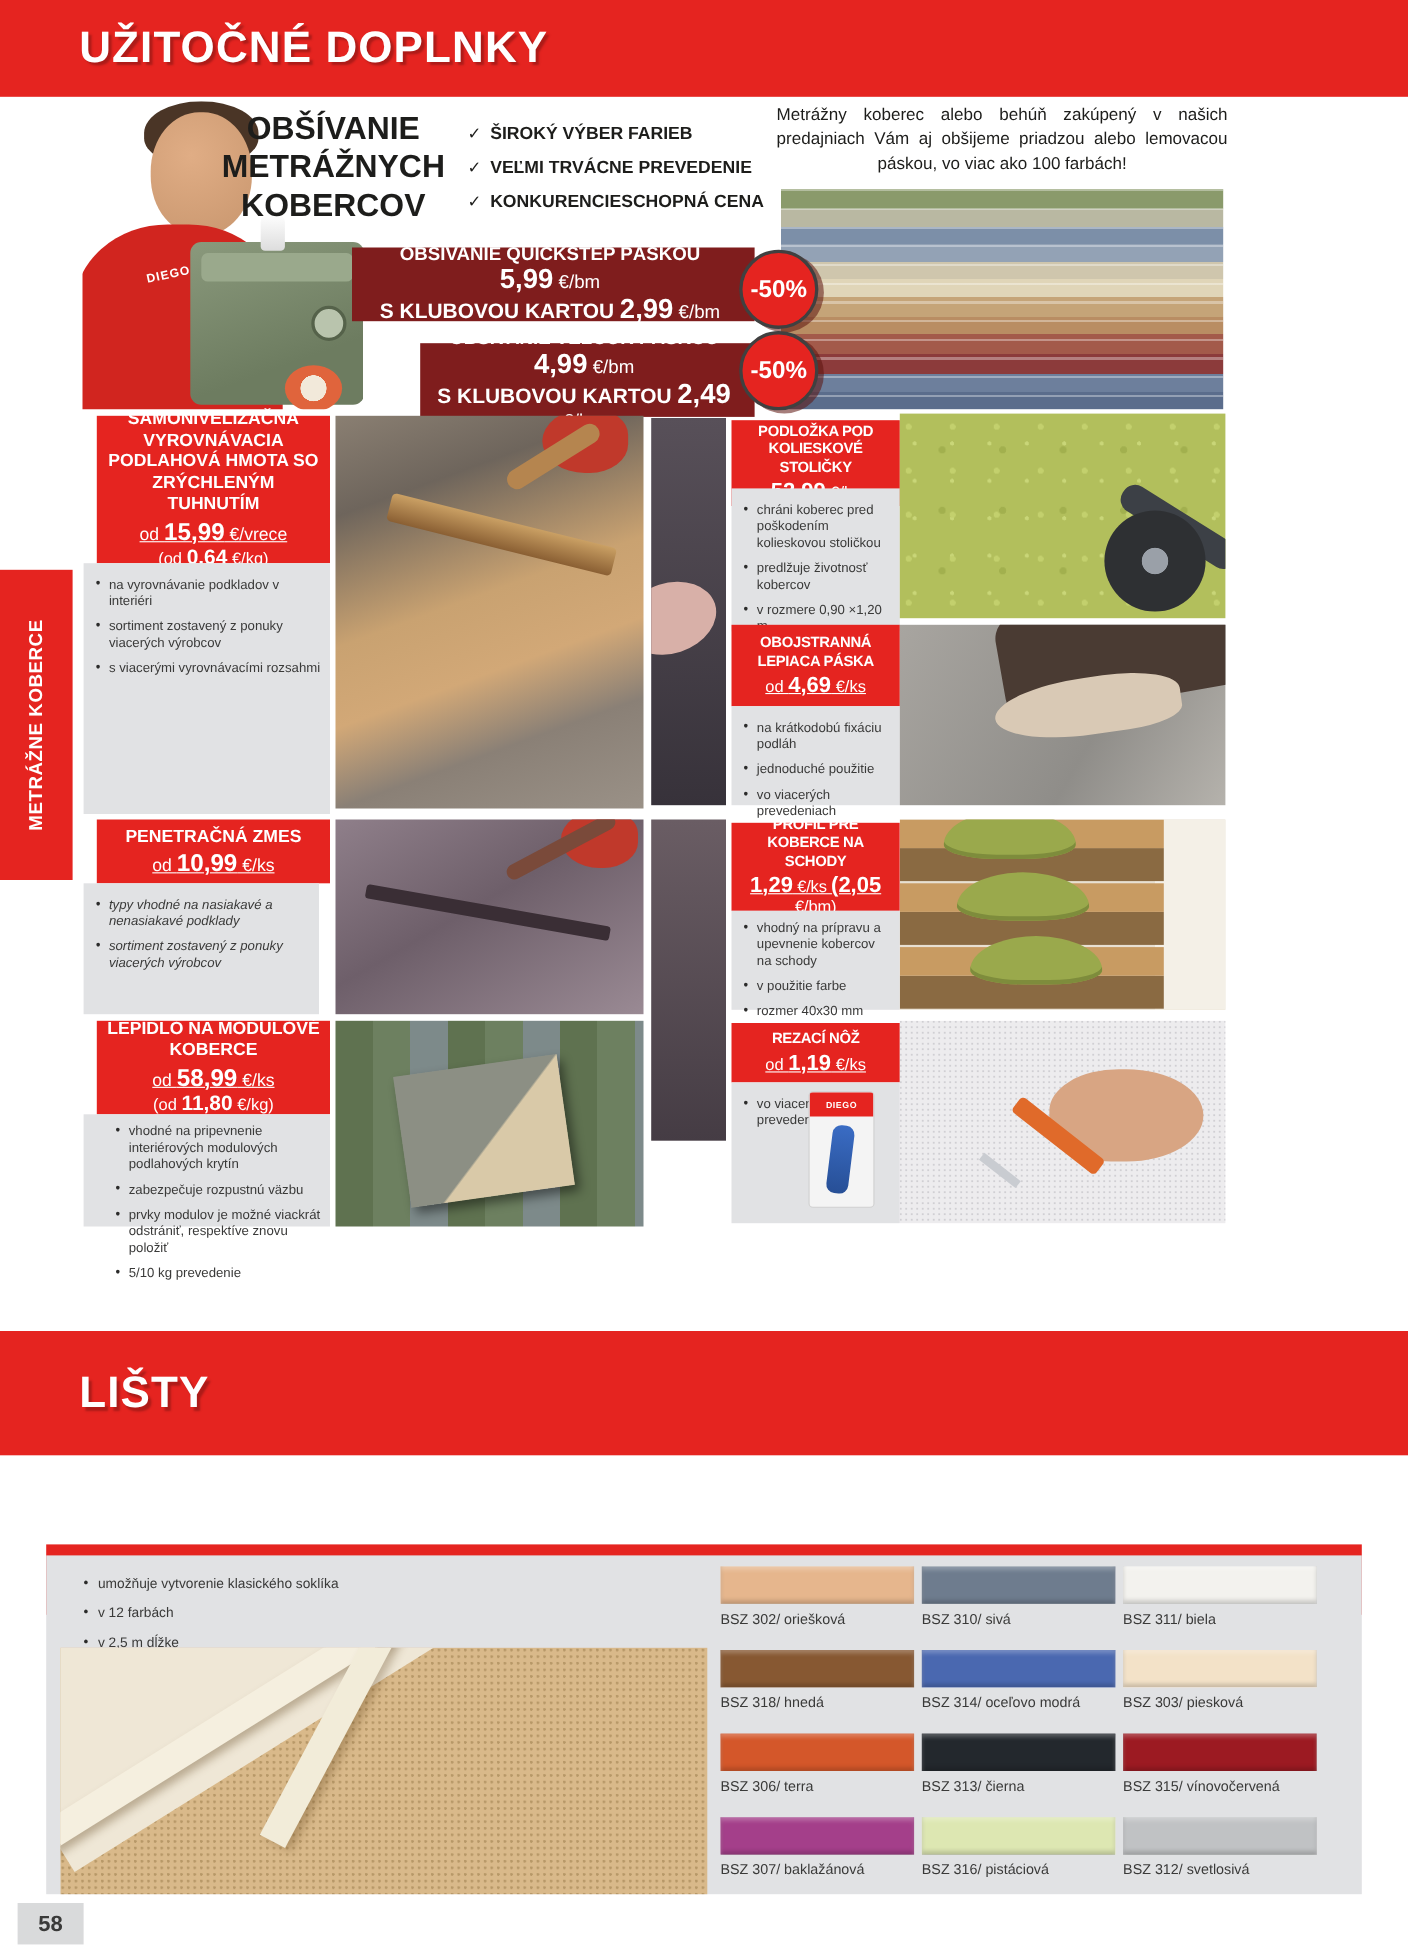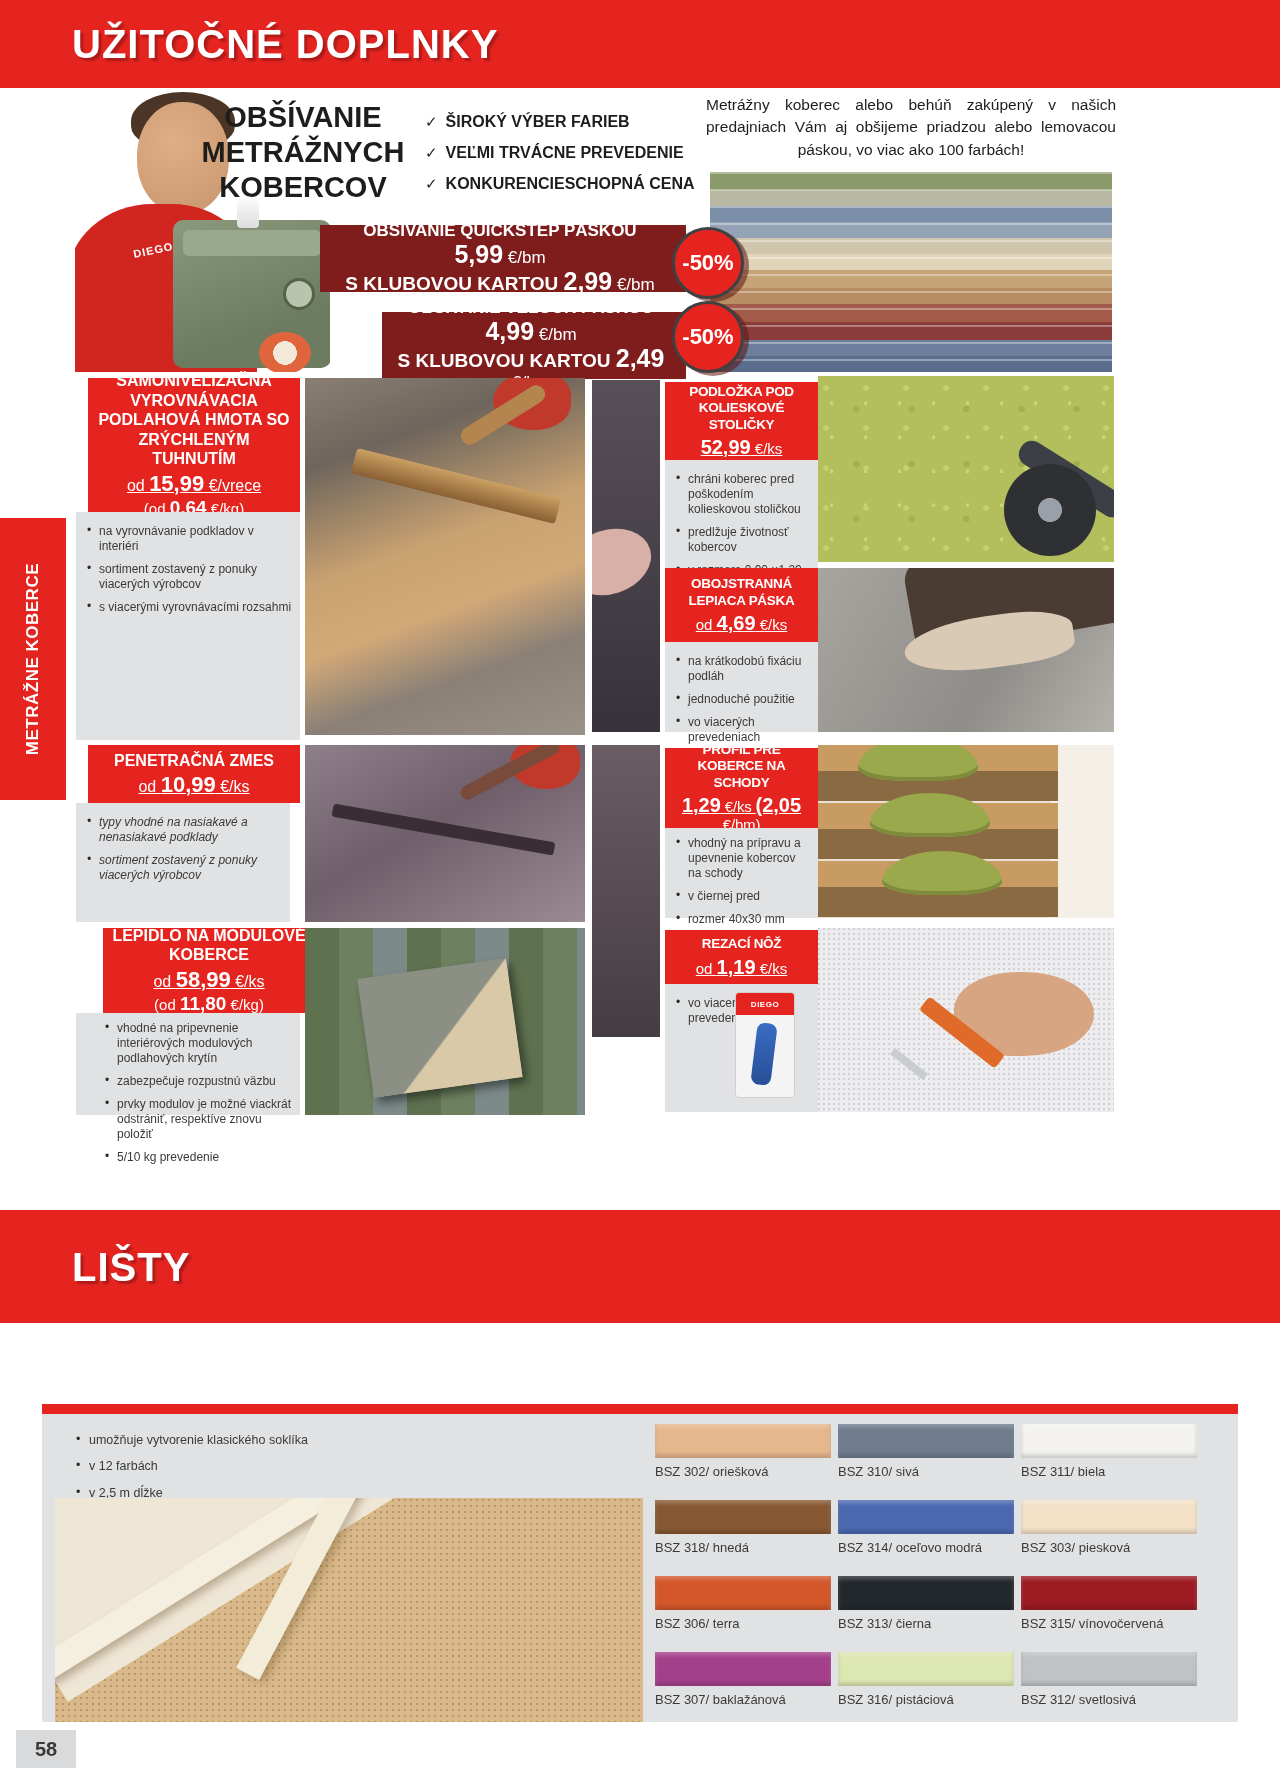--- a/index.html
+++ b/index.html
@@ -264,21 +264,21 @@
         <li>typy vhodné na nasiakavé a nenasiakavé podklady</li>
         <li>sortiment zostavený z ponuky viacerých výrobcov</li>
       </ul>
   </div>
   <div class="photo photoB">
     <div class="gloveB"></div>
     <div class="squeegee-handle"></div>
     <div class="squeegee"></div>
   </div>
 
-  <div class="pbox" style="left:103px;top:928px;width:212px;height:85px;">
+  <div class="pbox" style="left:88px;top:928px;width:212px;height:85px;">
     <div class="ptitle">LEPIDLO NA MODULOVÉ KOBERCE</div>
     <div class="pprice"><span class="seg-f">od </span><span class="seg-b">58,99</span><span class="seg-f"> €/ks</span></div>
     <div class="pprice2"><span class="seg-f">(od </span><span class="seg-b">11,80</span><span class="seg-f"> €/kg)</span></div>
   </div>
   <div class="pgray" style="left:76px;top:1013px;width:224px;height:102px;padding-top:8px;padding-left:28px;">
     <ul style="line-height:1.15;">
         <li>vhodné na pripevnenie  interiérových modulových podlahových krytín</li>
         <li>zabezpečuje rozpustnú väzbu</li>
         <li>prvky modulov je možné viackrát odstrániť, respektíve znovu položiť</li>
         <li>5/10 kg prevedenie</li>
@@ -290,21 +290,21 @@
 
   <div class="photo strip strip1">
     <div class="roll-pink"></div>
   </div>
   <div class="photo strip strip2"></div>
 
   <div class="pbox rcol" style="left:665px;top:382px;width:153px;height:78px;">
     <div class="ptitle">PODLOŽKA POD KOLIESKOVÉ STOLIČKY</div>
     <div class="pprice"><span class="seg-b">52,99</span><span class="seg-f"> €/ks</span></div>
   </div>
-  <div class="pgray" style="left:665px;top:460px;width:153px;height:130px;">
+  <div class="pgray" style="left:665px;top:444px;width:153px;height:130px;">
     <ul>
         <li>chráni koberec pred poškodením kolieskovou stoličkou</li>
         <li>predlžuje životnosť kobercov</li>
         <li>v rozmere 0,90 ×1,20 m</li>
       </ul>
   </div>
   <div class="photo photoD">
     <div class="wheel-arm"></div>
     <div class="wheel"></div>
   </div>
@@ -325,21 +325,21 @@
     <div class="matunder"></div>
   </div>
 
   <div class="pbox rcol" style="left:665px;top:748px;width:153px;height:80px;">
     <div class="ptitle">PROFIL PRE KOBERCE NA SCHODY</div>
     <div class="pprice pprice-sm"><span class="seg-b">1,29</span><span class="seg-f"> €/ks </span><span class="seg-b">(2,05</span><span class="seg-f"> €/bm)</span></div>
   </div>
   <div class="pgray" style="left:665px;top:828px;width:153px;height:90px;padding-top:8px;">
     <ul style="line-height:1.15;">
         <li>vhodný na prípravu a upevnenie kobercov na schody</li>
-        <li>v čiernej pred</li>
+        <li>v použitie farbe</li>
         <li>rozmer 40x30 mm</li>
         <li>dĺžka 63 cm/ks</li>
       </ul>
   </div>
   <div class="photo photoF">
     <div class="wallF"></div>
     <div class="faceF" style="top:26px;"></div>
     <div class="stepF" style="top:0;"></div>
     <div class="faceF" style="top:84px;"></div>
     <div class="stepF" style="top:58px;"></div>

